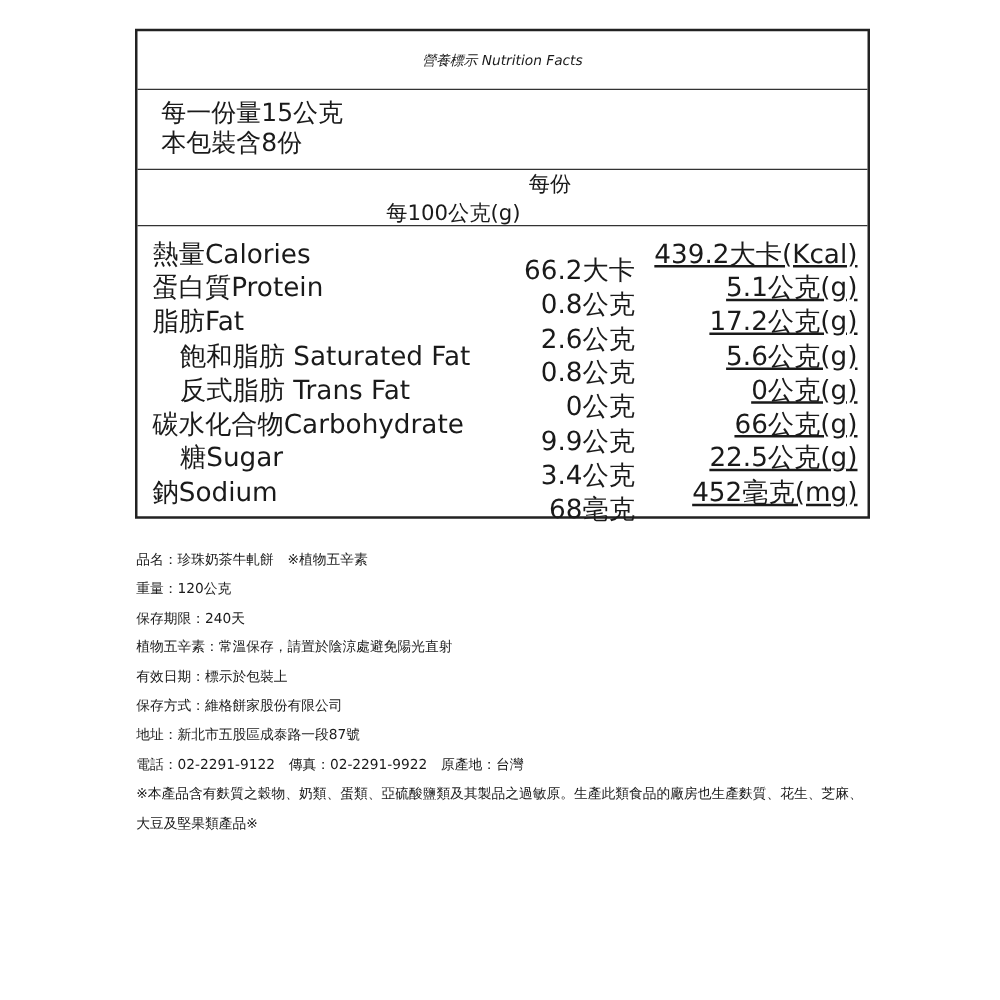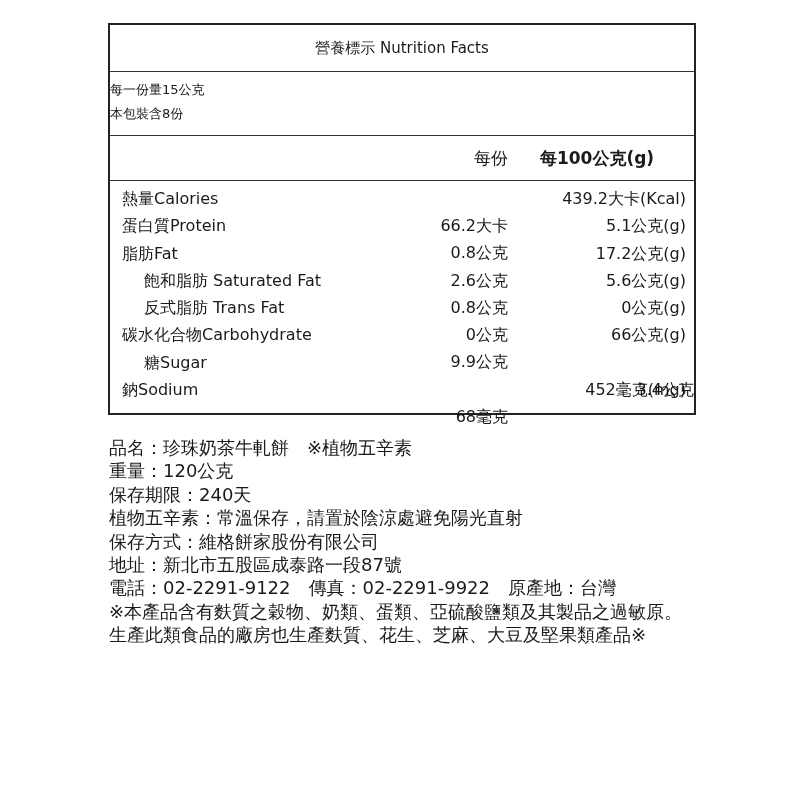--- a/index.html
+++ b/index.html
@@ -8,43 +8,44 @@
     font-family: "DejaVu Sans", "Liberation Sans", sans-serif;
     color: #1a1a1a;
   }
   .label-table {
     position: absolute; left: 108px; top: 23px; width: 584px;
     border: 2px solid #222; box-sizing: content-box;
   }
   .title-row {
     height: 46px; border-bottom: 1.5px solid #333;
     display: flex; align-items: center; justify-content: center;
-    font-size: 15px;
+    font-size: 11px;
+    font-style: italic;
   }
   .serving-row {
     height: 64px; border-bottom: 1.5px solid #333;
-    padding: 6px 0 0 0; box-sizing: border-box;
-    font-size: 13px; line-height: 24px;
+    padding: 6px 0 0 19px; box-sizing: border-box;
+    font-size: 20px; line-height: 24px;
   }
   .header-row {
     height: 44px; border-bottom: 1.5px solid #333;
-    display: flex; align-items: center; font-size: 17px;
+    display: flex; align-items: center; font-size: 17px; flex-direction: column;
   }
   .header-row .sp { flex: 1; }
   .col-per { width: 110px; text-align: right; }
-  .col-100 { width: 178px; text-align: center; padding-right: 8px; font-weight: bold; }
+  .col-100 { width: 178px; text-align: left; padding-right: 8px; }
   .nutrients { padding: 8px 0 6px 12px; }
-  .nrow { display: flex; height: 27.3px; align-items: flex-start; font-size: 16px; }
+  .nrow { display: flex; height: 27.3px; align-items: center; font-size: 21px; }
   .nrow .name { flex: 1; }
   .nrow .name.indent { padding-left: 22px; }
   .nrow .v1 { width: 110px; text-align: right; margin-top: 27px; }
-  .nrow .v2 { width: 178px; text-align: right; padding-right: 8px; }
+  .nrow .v2 { width: 178px; text-align: right; padding-right: 8px; text-decoration: underline; }
   .info {
     position: absolute; left: 109px; top: 436px; width: 590px;
-    font-size: 18px; line-height: 23.4px;
+    font-size: 11px; line-height: 23.4px;
   }
   .info p { margin: 0; white-space: pre-wrap; }
 </style>
 </head>
 <body>
 
 <div class="label-table">
   <div class="title-row">營養標示 Nutrition Facts</div>
   <div class="serving-row">
     <div>每一份量15公克</div>
@@ -82,31 +83,33 @@
       <span class="v2">0公克(g)</span>
     </div>
     <div class="nrow">
       <span class="name">碳水化合物Carbohydrate</span>
       <span class="v1">9.9公克</span>
       <span class="v2">66公克(g)</span>
     </div>
     <div class="nrow">
       <span class="name indent">糖Sugar</span>
       <span class="v1">3.4公克</span>
+      <span class="v2">22.5公克(g)</span>
     </div>
     <div class="nrow">
       <span class="name">鈉Sodium</span>
       <span class="v1">68毫克</span>
       <span class="v2">452毫克(mg)</span>
     </div>
   </div>
 </div>
 
 <div class="info">
   <p>品名：珍珠奶茶牛軋餅　※植物五辛素</p>
   <p>重量：120公克</p>
   <p>保存期限：240天</p>
   <p>植物五辛素：常溫保存，請置於陰涼處避免陽光直射</p>
+  <p>有效日期：標示於包裝上</p>
   <p>保存方式：維格餅家股份有限公司</p>
   <p>地址：新北市五股區成泰路一段87號</p>
   <p>電話：02-2291-9122　傳真：02-2291-9922　原產地：台灣</p>
   <p>※本產品含有麩質之穀物、奶類、蛋類、亞硫酸鹽類及其製品之過敏原。生產此類食品的廠房也生產麩質、花生、芝麻、大豆及堅果類產品※</p>
 </div>
 
 </body></html>

